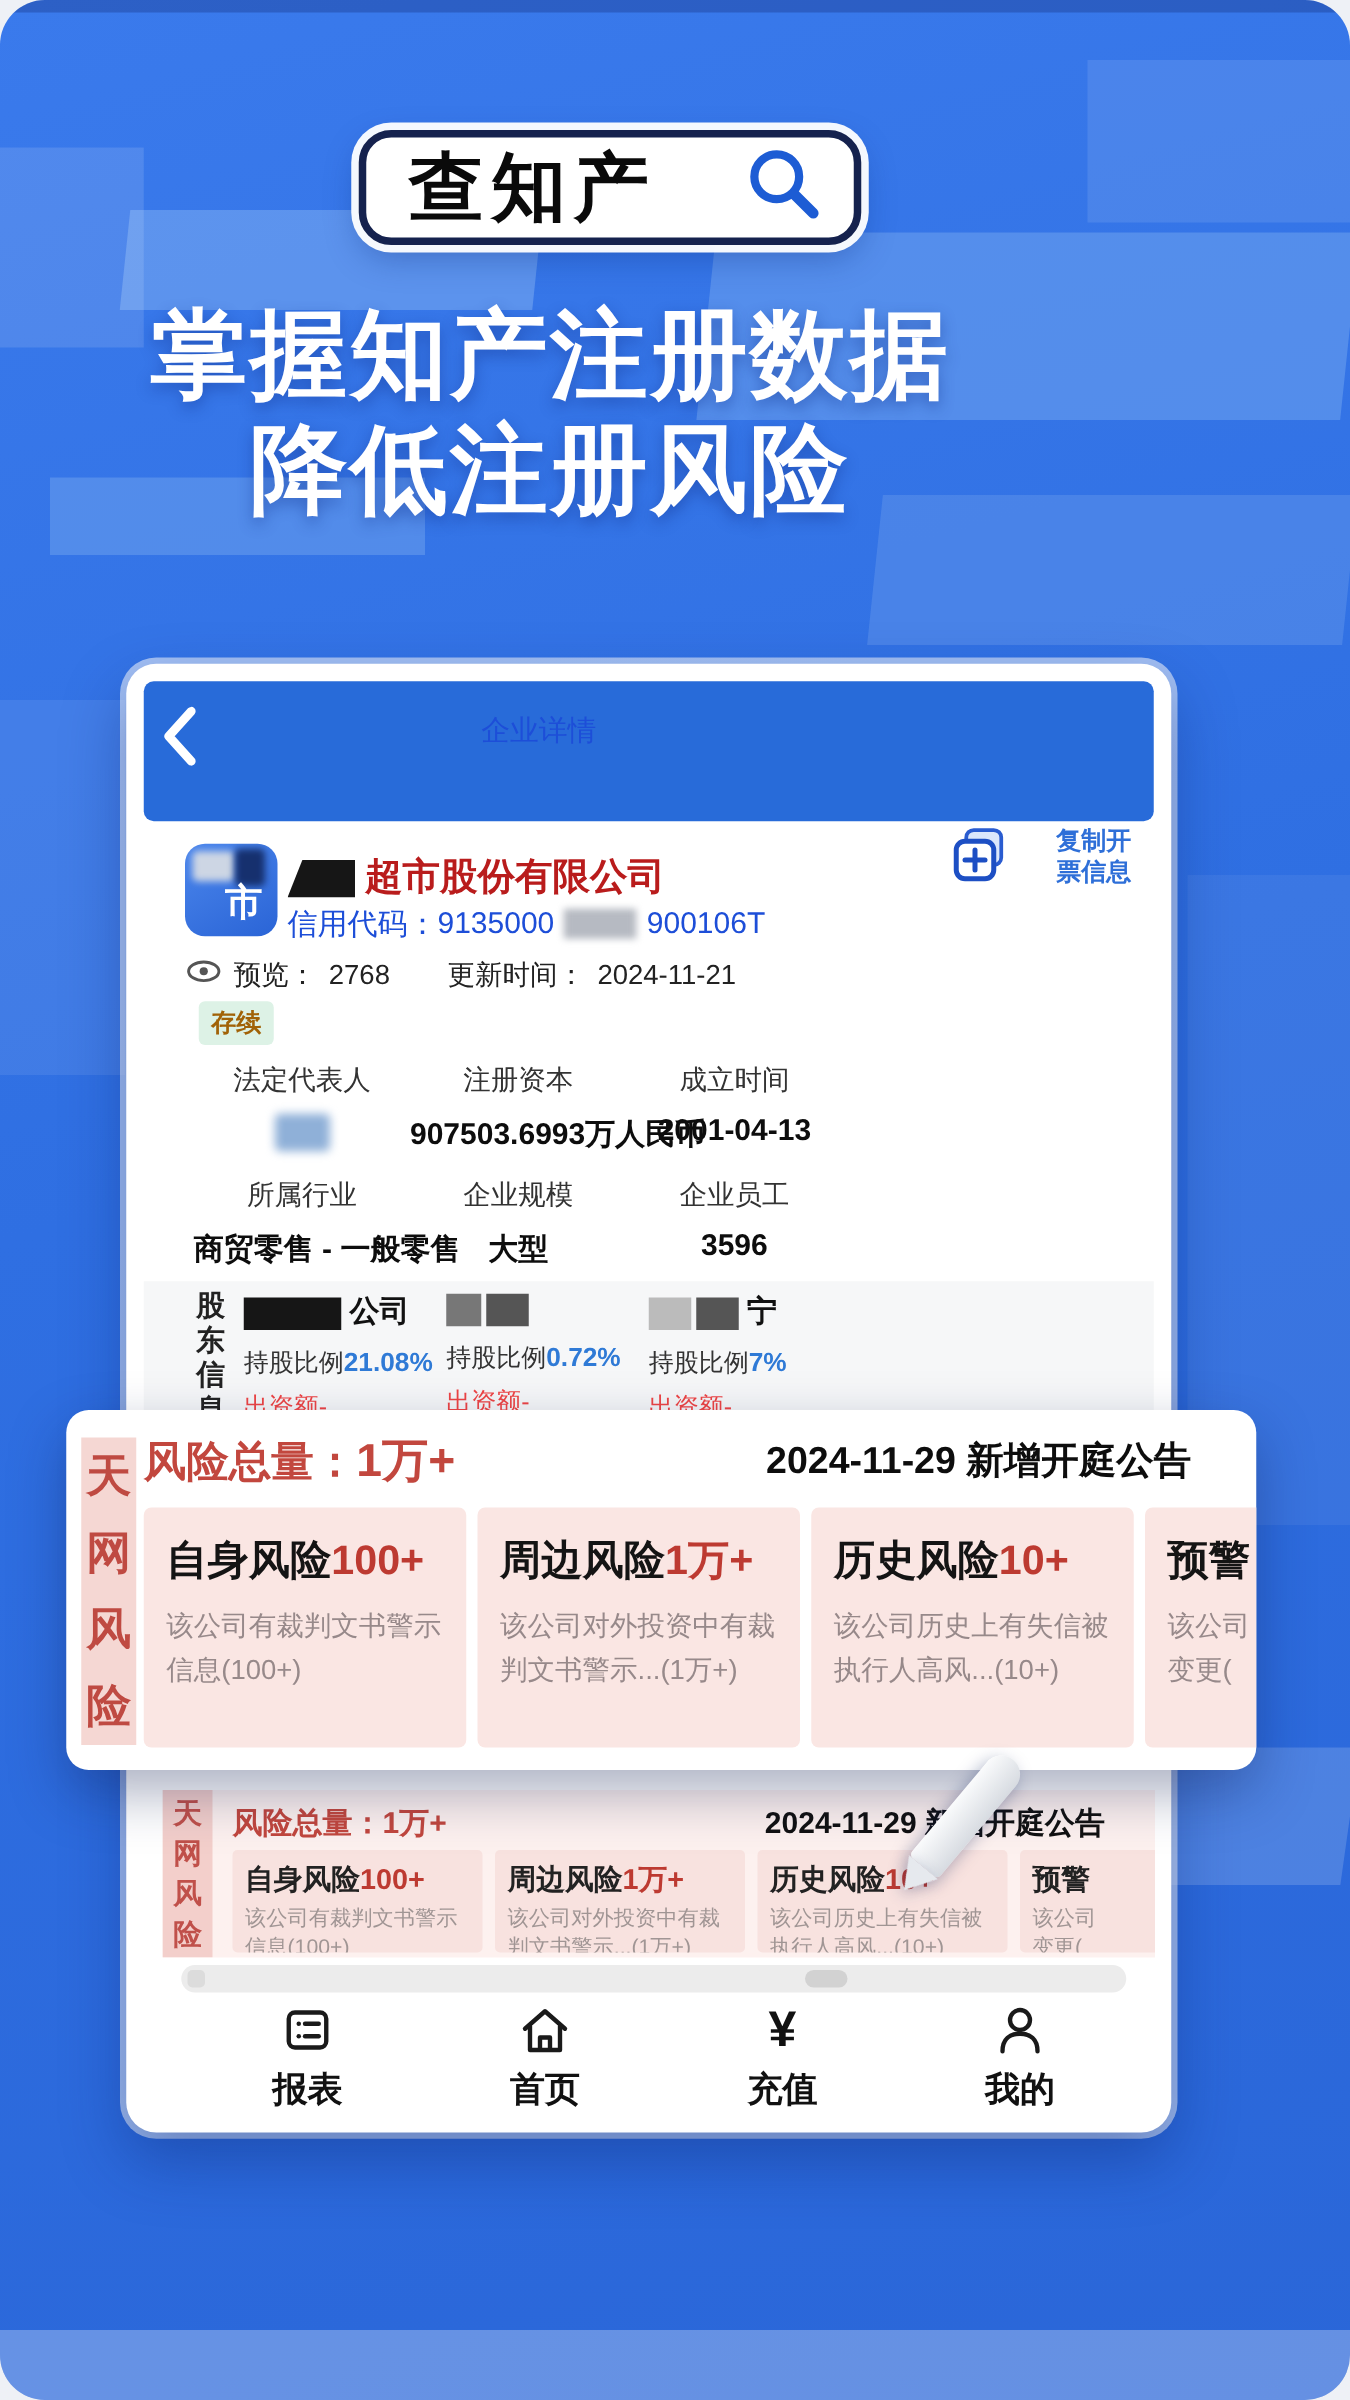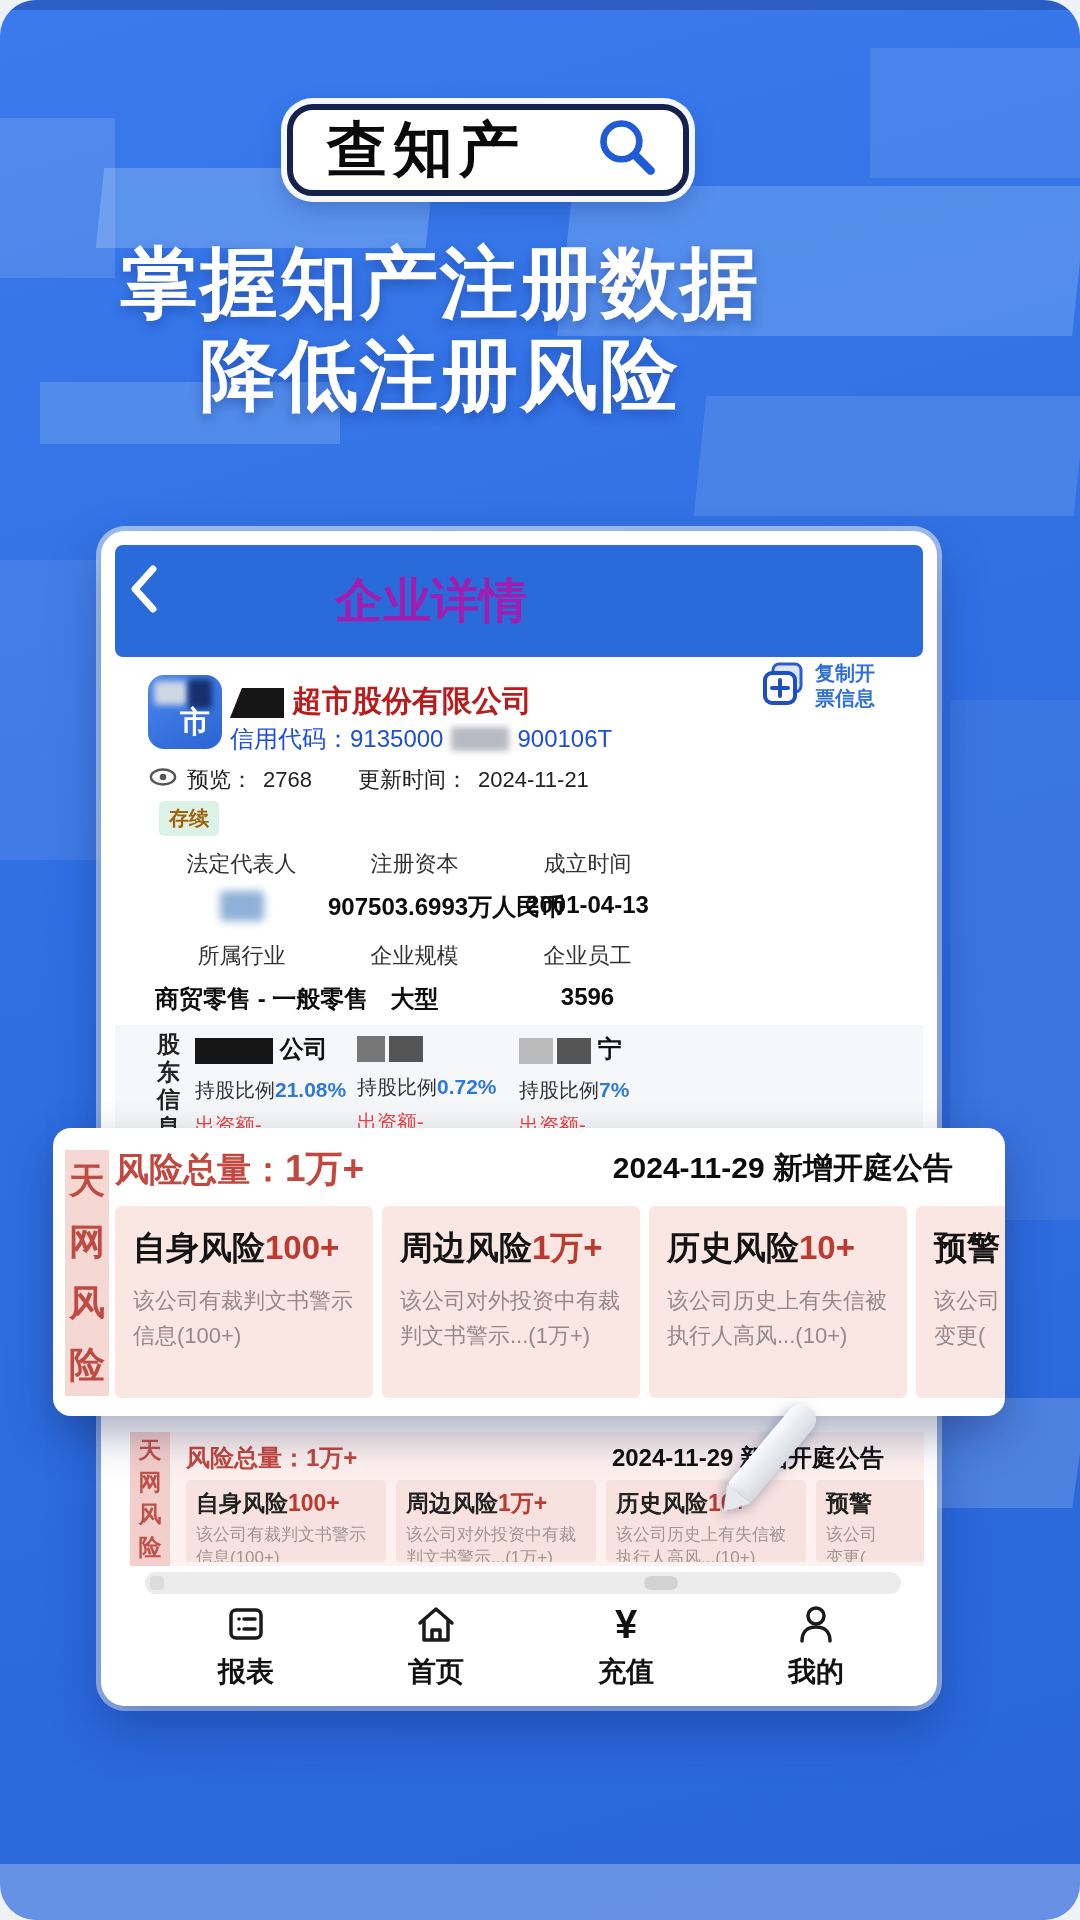--- a/index.html
+++ b/index.html
@@ -30,32 +30,32 @@
   .headline{position:absolute;left:0;top:238px;width:880px;text-align:center;color:#fff;
     font-weight:900;font-size:78px;line-height:1.16;letter-spacing:2px;
     text-shadow:0 5px 12px rgba(18,48,140,.45);}
 
   
   .phone-card{position:absolute;left:101px;top:531px;width:836px;height:1175px;
     background:#fff;border-radius:24px;z-index:2;
     box-shadow:0 22px 50px rgba(8,35,110,.38),0 0 0 5px rgba(255,255,255,.55);}
   .p-header{position:absolute;left:14px;top:14px;width:808px;height:112px;background:#286bd9;border-radius:8px;}
   .back-btn{position:absolute;left:22px;top:32px;width:44px;height:48px;cursor:pointer;}
-  .p-title{position:absolute;left:220px;top:38px;width:220px;text-align:center;color:#a21caf;font-size:48px;font-weight:700;}
+  .p-title{position:absolute;left:220px;top:38px;width:220px;text-align:center;color:#1d4ed8;font-size:23px;font-weight:400;}
   .logo{position:absolute;left:47px;top:144px;width:74px;height:74px;border-radius:16px;
     background:linear-gradient(150deg,#4b86ec,#2a64d6);overflow:hidden;}
   .logo-blur1{position:absolute;left:6px;top:6px;width:34px;height:24px;background:#cdd6e4;filter:blur(3px);border-radius:4px;}
   .logo-blur2{position:absolute;left:40px;top:4px;width:24px;height:30px;background:#16306e;filter:blur(3px);border-radius:4px;}
   .logo-char{position:absolute;right:12px;bottom:6px;color:#fff;font-size:30px;font-weight:700;}
   .redact{display:inline-block;background:#161616;vertical-align:middle;}
   .name-line{position:absolute;left:129px;top:150px;font-size:30px;font-weight:800;color:#b91c1c;white-space:nowrap;}
   .name-redact{width:54px;height:30px;margin-right:8px;clip-path:polygon(22% 0,100% 0,100% 100%,0 100%);}
   .credit-line{position:absolute;left:129px;top:192px;font-size:24px;color:#1d4ed8;white-space:nowrap;display:flex;align-items:center;}
   .credit-blur{display:inline-block;width:58px;height:24px;background:#b6bac2;filter:blur(3px);margin:0 8px;}
-  .copy-btn{position:absolute;left:660px;top:130px;width:150px;display:flex;align-items:flex-start;gap:8px;cursor:pointer;}
+  .copy-btn{position:absolute;left:660px;top:130px;width:150px;display:flex;align-items:flex-start;gap:8px;cursor:pointer;justify-content:space-between;}
   .copy-label{color:#2e6fd8;font-size:20px;font-weight:700;line-height:1.25;width:66px;word-break:break-all;}
   .stats-line{position:absolute;left:48px;top:234px;font-size:22px;color:#222;display:flex;align-items:center;gap:10px;white-space:nowrap;}
   .stats-sep{display:inline-block;width:26px;}
   .status-badge{position:absolute;left:58px;top:270px;background:#ddf2e6;color:#a16207;
     font-size:20px;font-weight:700;padding:4px 10px;border-radius:5px;}
   .info-row{position:absolute;left:54px;width:520px;display:flex;}
   .info-cell{width:173px;text-align:center;}
   .info-label{font-size:22px;color:#333;}
   .info-value{font-size:24px;font-weight:700;color:#0d0d0d;margin-top:12px;white-space:nowrap;}
   .row1{top:318px;} .row2{top:410px;}

